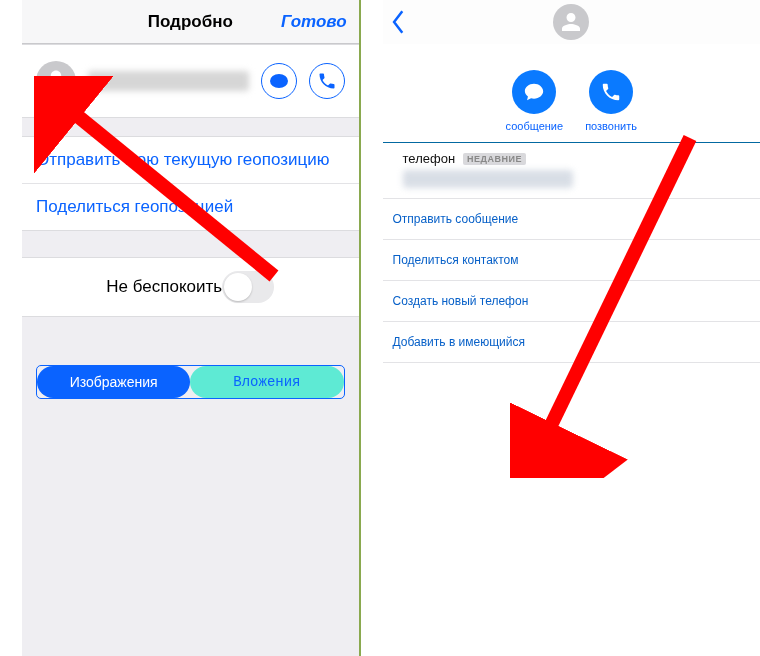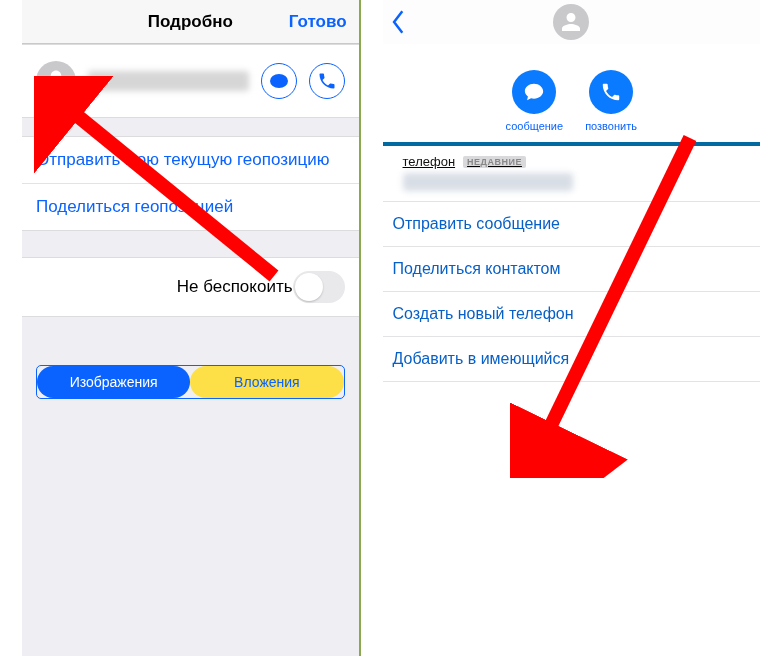--- a/index.html
+++ b/index.html
@@ -3,57 +3,57 @@
 <meta charset="utf-8">
 <style>
   * { box-sizing: border-box; margin: 0; padding: 0; font-family: -apple-system, "Helvetica Neue", Arial, sans-serif; }
   body { width: 760px; height: 656px; display: flex; background: #fff; position: relative; }
   .pane { height: 656px; background: #efeef2; position: relative; overflow: hidden; margin-left: 22px; }
   .pane.left { width: 380px; border-right: 2px solid #8aa94f; }
   .pane.right { width: 424px; background: #fff; }
   
   .l-header { height: 44px; display: flex; align-items: center; justify-content: center; background: #f7f7f8; border-bottom: 1px solid #c9c9cc; position: relative; }
   .l-title { font-size: 17px; font-weight: 600; color: #000; }
-  .l-done { position: absolute; right: 12px; color: #0a63ff; font-size: 17px; font-weight: 600; }
+  .l-done { position: absolute; right: 12px; color: #0a63ff; font-size: 17px; font-weight: 600; font-style: italic; }
   .l-contact { height: 74px; background: #fff; border-top: 1px solid #dcdcdf; border-bottom: 1px solid #dcdcdf; display: flex; align-items: center; padding: 0 14px; gap: 12px; }
   .l-avatar { width: 40px; height: 40px; border-radius: 50%; background: #c9c9cc; display: flex; align-items: center; justify-content: center; }
   .l-avatar svg { width: 28px; height: 28px; fill: #fff; }
   .l-number { flex: 1; height: 20px; background: #d6d6d6; border-radius: 3px; filter: blur(3px); }
   .l-iconbtn { width: 36px; height: 36px; border-radius: 50%; border: 1.5px solid #0a63ff; display: flex; align-items: center; justify-content: center; }
   .l-iconbtn .dot { width: 18px; height: 14px; background: #0a63ff; border-radius: 50%; }
   .l-iconbtn svg.phone { width: 20px; height: 20px; fill: #0a63ff; }
   .l-gap { height: 18px; background: #efeef2; }
   .l-row { background: #fff; padding: 13px 14px; font-size: 17px; color: #0a63ff; border-bottom: 1px solid #e3e3e6; }
   .l-row.first { border-top: 1px solid #dcdcdf; }
-  .l-dnd { background:#fff; padding: 13px 14px; display:flex; justify-content: flex-end; align-items:center; border-top:1px solid #dcdcdf; border-bottom:1px solid #dcdcdf; }
+  .l-dnd { background:#fff; padding: 13px 14px; display:flex; justify-content: center; align-items:center; border-top:1px solid #dcdcdf; border-bottom:1px solid #dcdcdf; }
   .l-dnd-label { font-size: 17px; color: #000; }
   .l-switch { width: 52px; height: 32px; background: #e9e9eb; border-radius: 16px; position: relative; }
   .l-switch .knob { position:absolute; top:2px; left:2px; width:28px; height:28px; background:#fff; border-radius:50%; box-shadow:0 1px 2px rgba(0,0,0,0.2); }
   .l-seg { display:flex; margin: 22px 14px; border:1.5px solid #0a63ff; border-radius:5px; overflow:hidden; }
   .l-seg > div { flex:1; text-align:center; padding:8px 0; font-size:14px;border-radius:16px; }
   .l-seg .sel { background:#0a63ff; color:#fff; }
-  .l-seg .unsel { color:#0a63ff; background:#fde047; }
+  .l-seg .unsel { color:#0a63ff; background:#5eead4;font-family:Liberation Mono, monospace; }
   
   .r-header { height: 44px; display:flex; align-items:center; justify-content:center; position:relative; background:#fdfdfd; }
   .r-back { position:absolute; left:6px; top:8px; }
   .r-back svg { width: 20px; height: 28px; stroke:#0a63ff; fill:none; stroke-width:3; }
   .r-avatar-sm { width:36px; height:36px; border-radius:50%; background:#c9c9cc; display:flex; align-items:center; justify-content:center; }
   .r-avatar-sm svg { width:24px; height:24px; fill:#fff; }
   .r-actions { display:flex; justify-content:center; gap:22px; padding:26px 0 10px; }
   .r-act { display:flex; flex-direction:column; align-items:center; gap:6px; }
   .r-act .circ { width:44px; height:44px; border-radius:50%; background:#0a7aff; display:flex; align-items:center; justify-content:center; }
   .r-act.disabled .circ { background:#d0d0d3; }
   .r-act .circ svg { width:22px; height:22px; fill:#fff; }
   .r-act .lbl { font-size:11px; color:#0a63ff; }
   .r-act.disabled .lbl { color:#b0b0b3; }
-  .r-section { padding: 8px 20px 2px; border-top:4px solid #0369a1;text-decoration:underline; }
+  .r-section { padding: 8px 20px 2px; border-top:1px solid #0369a1; }
   .r-section .st { font-size:13px; color:#111; display:flex; align-items:center; gap:8px; }
   .r-badge { font-size:9px; background:#d9d9dc; color:#888; padding:1px 4px; border-radius:2px; font-weight:600; letter-spacing:0.5px; }
   .r-blurred { margin-top:4px; height:18px; width:170px; background:#cfd6e0; border-radius:3px; filter: blur(3px); opacity:0.8; }
-  .r-row { padding:13px 10px; font-size:16px; color:#0760c8; border-top:1px solid #e3e3e6; }
+  .r-row { padding:13px 10px; font-size:12px; color:#0760c8; border-top:1px solid #e3e3e6; }
   .r-row.last { border-bottom:1px solid #e3e3e6; }
   .r-spacer { height:58px; }
   
   .arrow1 { position:absolute; left:34px; top:76px; pointer-events:none; }
   .arrow2 { position:absolute; left:510px; top:118px; pointer-events:none; }
 </style>
 </head>
 <body>
 
 <div class="pane left">

